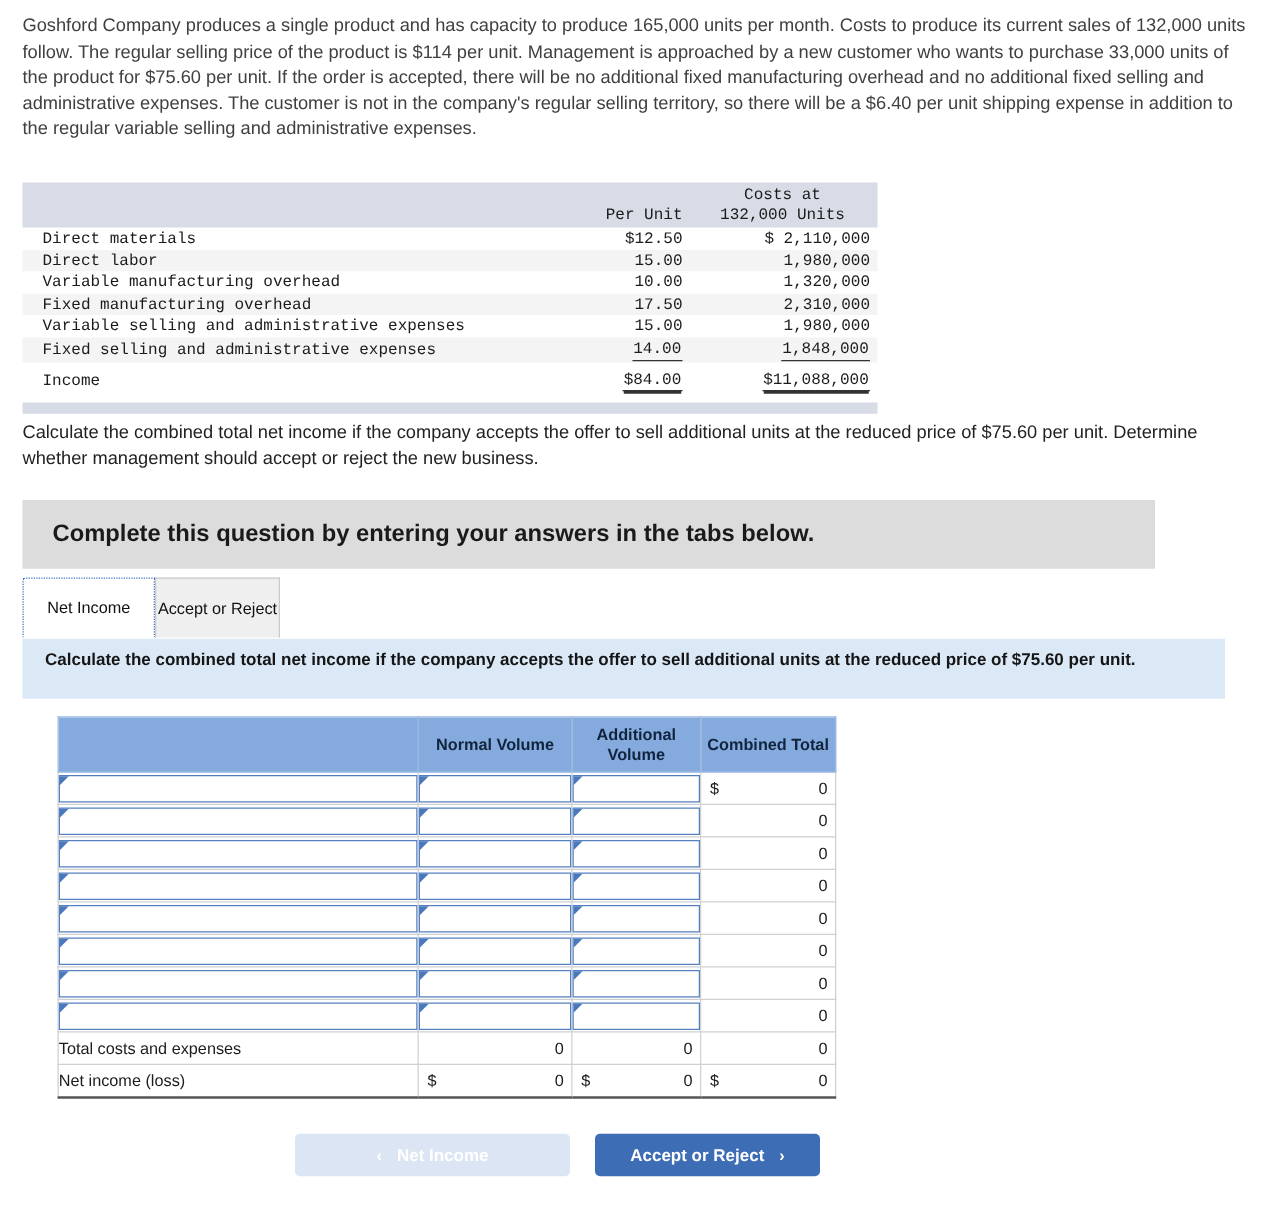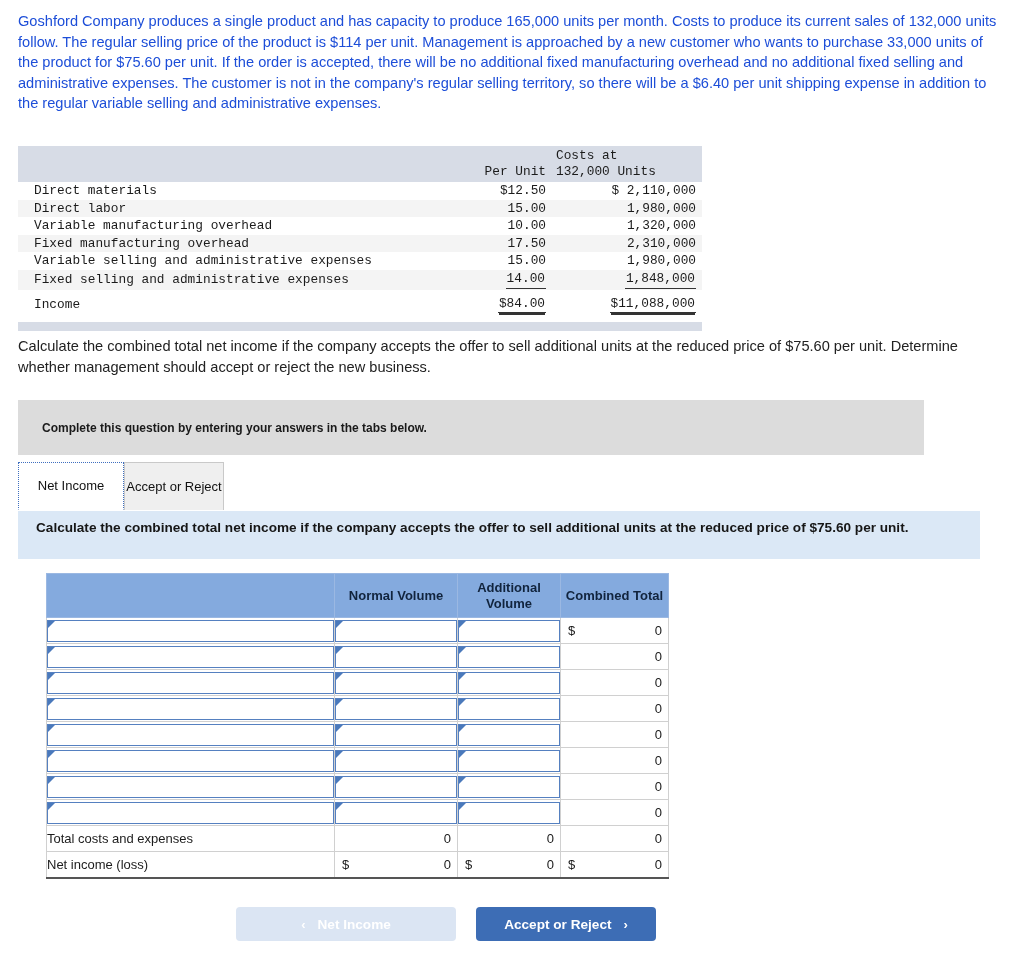--- a/index.html
+++ b/index.html
@@ -8,40 +8,40 @@
     background: #ffffff;
     font-family: "Liberation Sans", sans-serif;
     color: #1a1a1a;
     overflow: hidden;
   }
   .page { position: relative; width: 1024px; height: 975px; }
 
   
   .problem-text {
     position: absolute; left: 18px; top: 11px; width: 988px;
-    font-size: 14.6px; line-height: 20.6px; color: #1d4ed8;
+    font-size: 14.6px; line-height: 20.6px; color: #404040;
     text-align: left;
   }
 
   
   .cost-table-wrap {
     position: absolute; left: 18px; top: 146px; width: 684px;
   }
   table.cost-table {
     border-collapse: collapse; width: 100%;
     font-family: "Liberation Mono", "DejaVu Sans Mono", monospace;
     font-size: 12.8px; color: #1b1b1b;
   }
   table.cost-table th {
     background: #d7dce6; font-weight: normal; vertical-align: bottom;
     padding: 2px 0 3px 0; line-height: 15.5px;
   }
   table.cost-table th.c-label { width: 418px; }
   table.cost-table th.c-unit  { width: 120px; text-align: right; padding-right: 10px; }
-  table.cost-table th.c-total { width: 146px; text-align: left; padding-right: 6px; }
+  table.cost-table th.c-total { width: 146px; text-align: center; padding-right: 6px; }
   table.cost-table td { padding: 1px 0; line-height: 15.6px; }
   table.cost-table td.c-label { padding-left: 16px; }
   table.cost-table td.c-unit  { text-align: right; padding-right: 10px; }
   table.cost-table td.c-total { text-align: right; padding-right: 6px; }
   table.cost-table tr.stripe td { background: #f4f4f4; }
   .num-box { display: inline-block; padding: 0 1px; }
   .ul-single { border-bottom: 1px solid #333; padding-bottom: 1px; }
   .ul-double {
     border-bottom: 1px solid #333;
     box-shadow: 0 3px 0 -1px #333;
@@ -56,21 +56,21 @@
     font-size: 14.6px; line-height: 20.6px; color: #222;
   }
 
   
   .banner {
     position: absolute; left: 18px; top: 400px; width: 906px; height: 55px;
     background: #dcdcdc;
     display: flex; align-items: center;
   }
   .banner-text {
-    font-size: 12px; font-weight: bold; color: #1a1a1a; padding-left: 24px;
+    font-size: 19px; font-weight: bold; color: #1a1a1a; padding-left: 24px;
   }
 
   
   .tabstrip {
     position: absolute; left: 18px; top: 462px; width: 988px; height: 50px;
   }
   .tab {
     position: absolute; top: 0; height: 48px;
     display: flex; align-items: center; justify-content: center;
     text-align: center; font-size: 13px; line-height: 16px;

